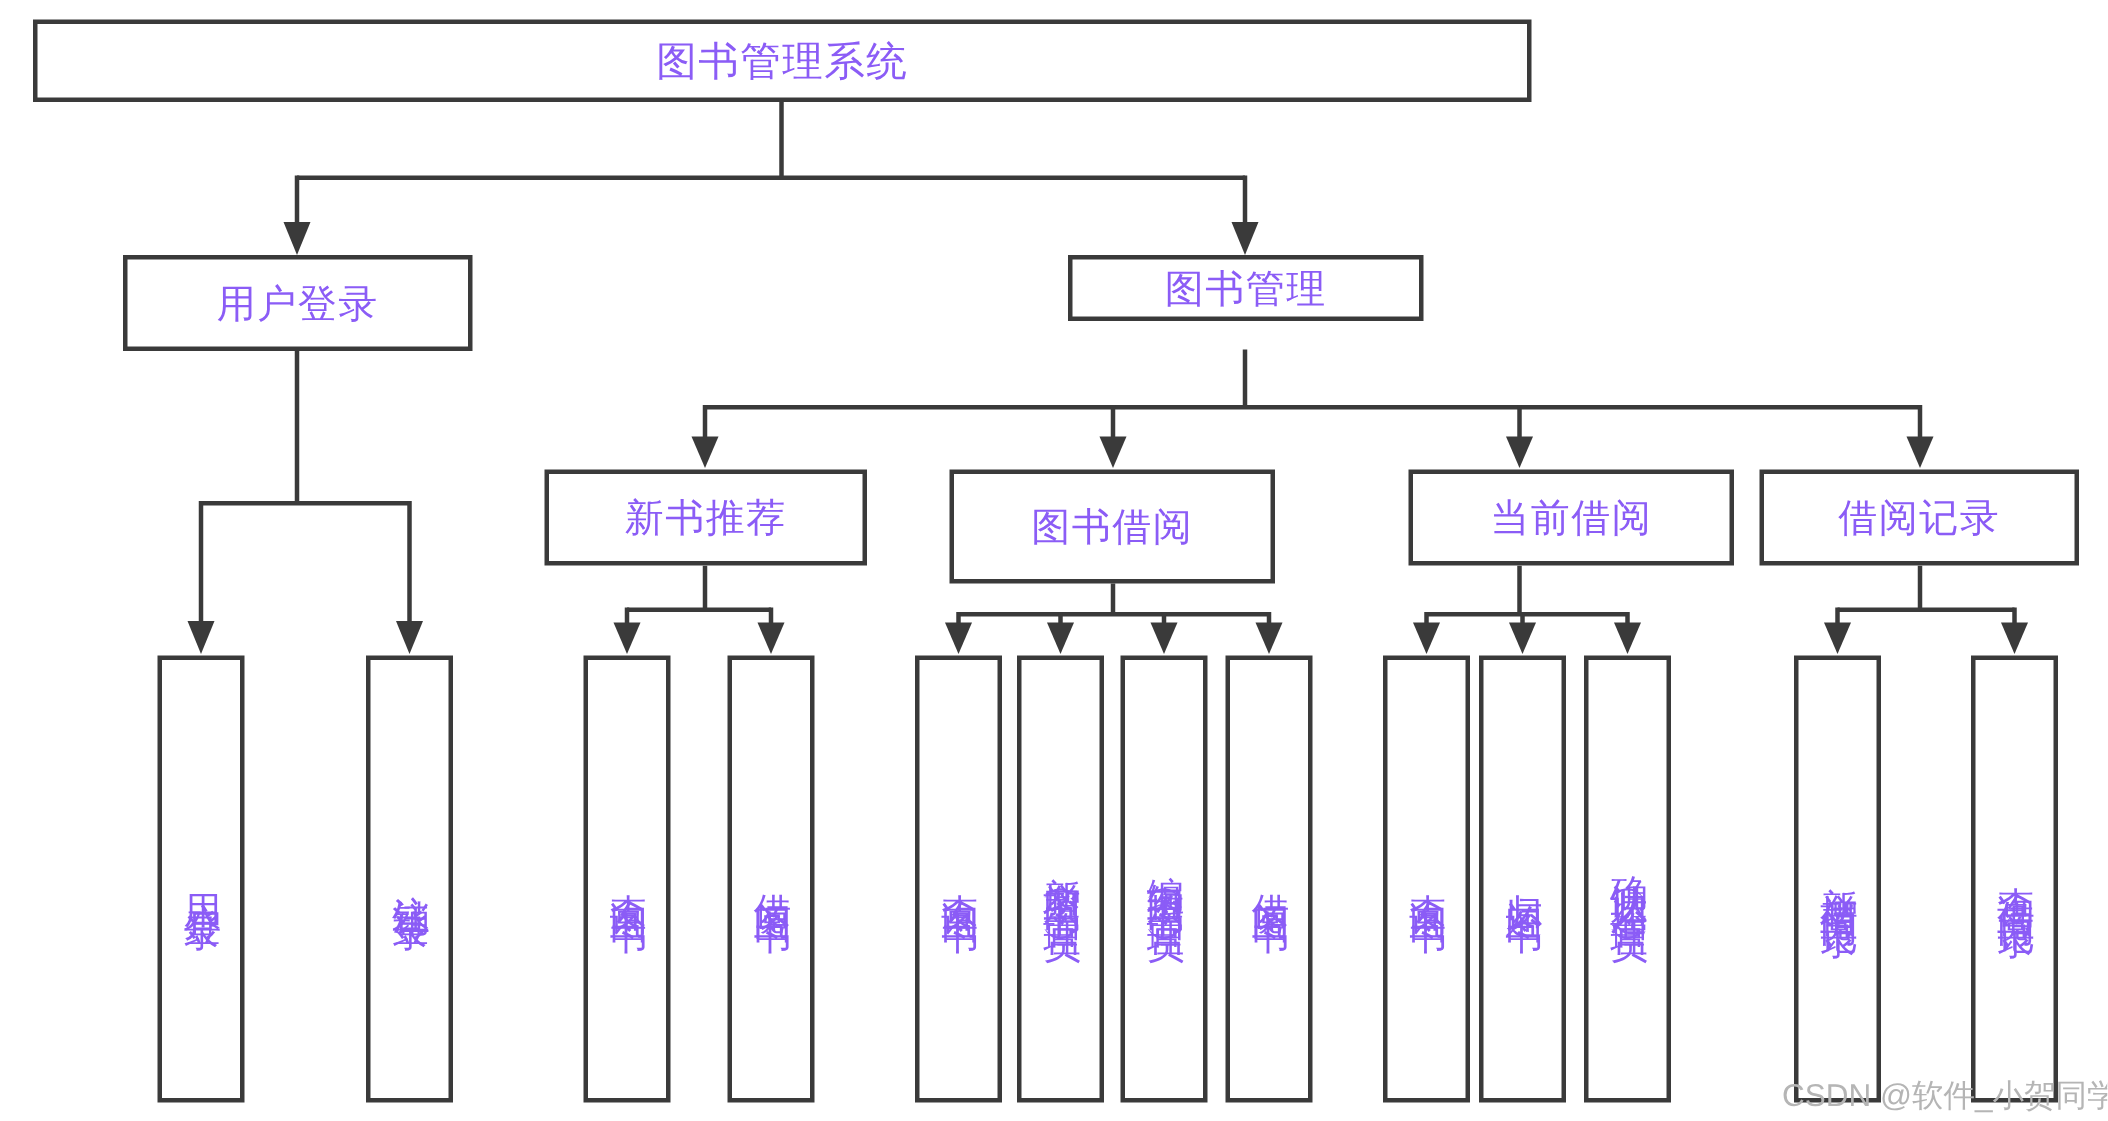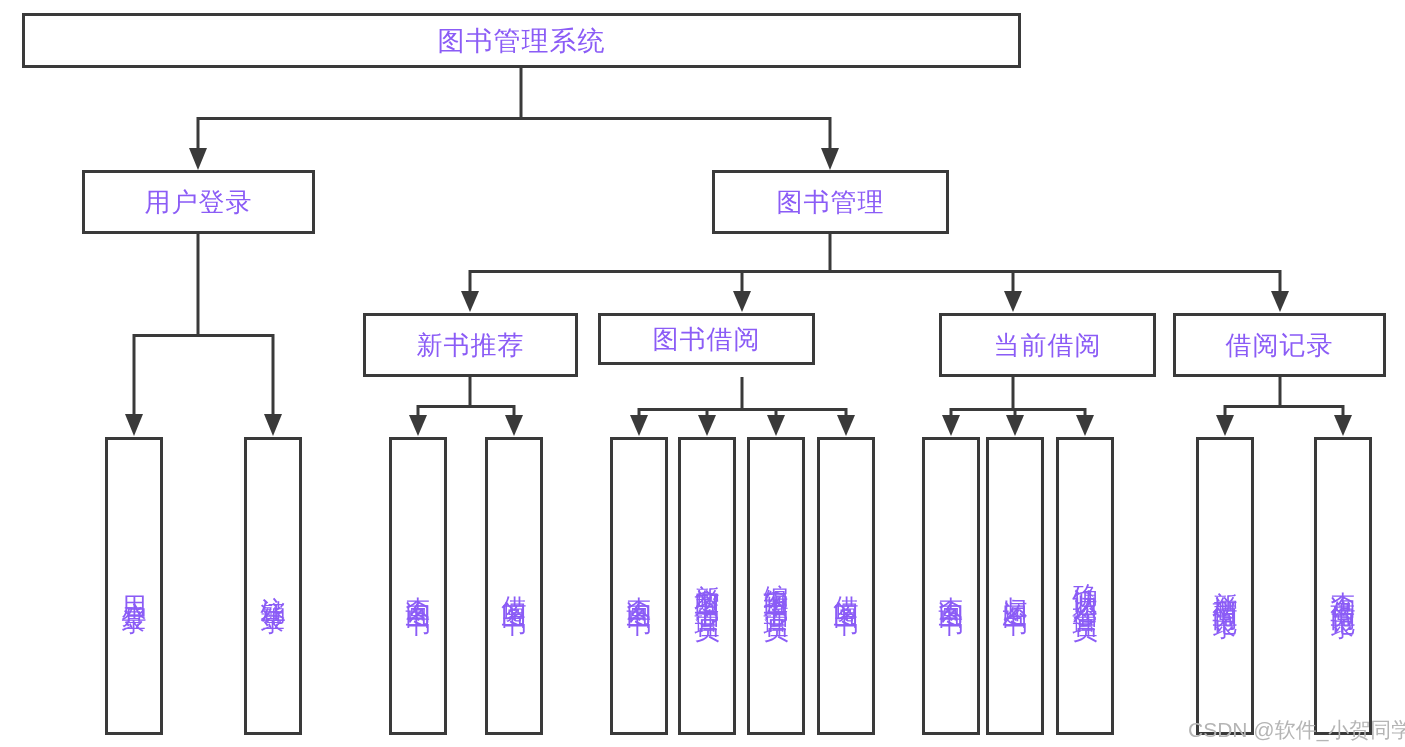--- a/index.html
+++ b/index.html
@@ -130,28 +130,28 @@
     </g>
   </svg>
 
   <div class="node root" style="left:22px; top:13px; width:999px; height:55px;">
     <span class="h-label">图书管理系统</span>
   </div>
 
   <div class="node" style="left:82px; top:170px; width:233px; height:64px;">
     <span class="h-label">用户登录</span>
   </div>
-  <div class="node" style="left:712px; top:170px; width:237px; height:64px;text-align:center;">
+  <div class="node" style="left:712px; top:170px; width:237px; height:44px;text-align:center;">
     <span class="h-label">图书管理</span>
   </div>
 
   <div class="node" style="left:363px; top:313px; width:215px; height:64px;">
     <span class="h-label">新书推荐</span>
   </div>
-  <div class="node" style="left:598px; top:313px; width:217px; height:52px;">
+  <div class="node" style="left:633px; top:313px; width:217px; height:76px;">
     <span class="h-label">图书借阅</span>
   </div>
   <div class="node" style="left:905px; top:313px; width:217px; height:64px;margin-left:34px;">
     <span class="h-label">当前借阅</span>
   </div>
   <div class="node" style="left:1173px; top:313px; width:213px; height:64px;">
     <span class="h-label">借阅记录</span>
   </div>
 
   <div class="node leaf" style="left:105px; top:437px; width:58px; height:298px;">

